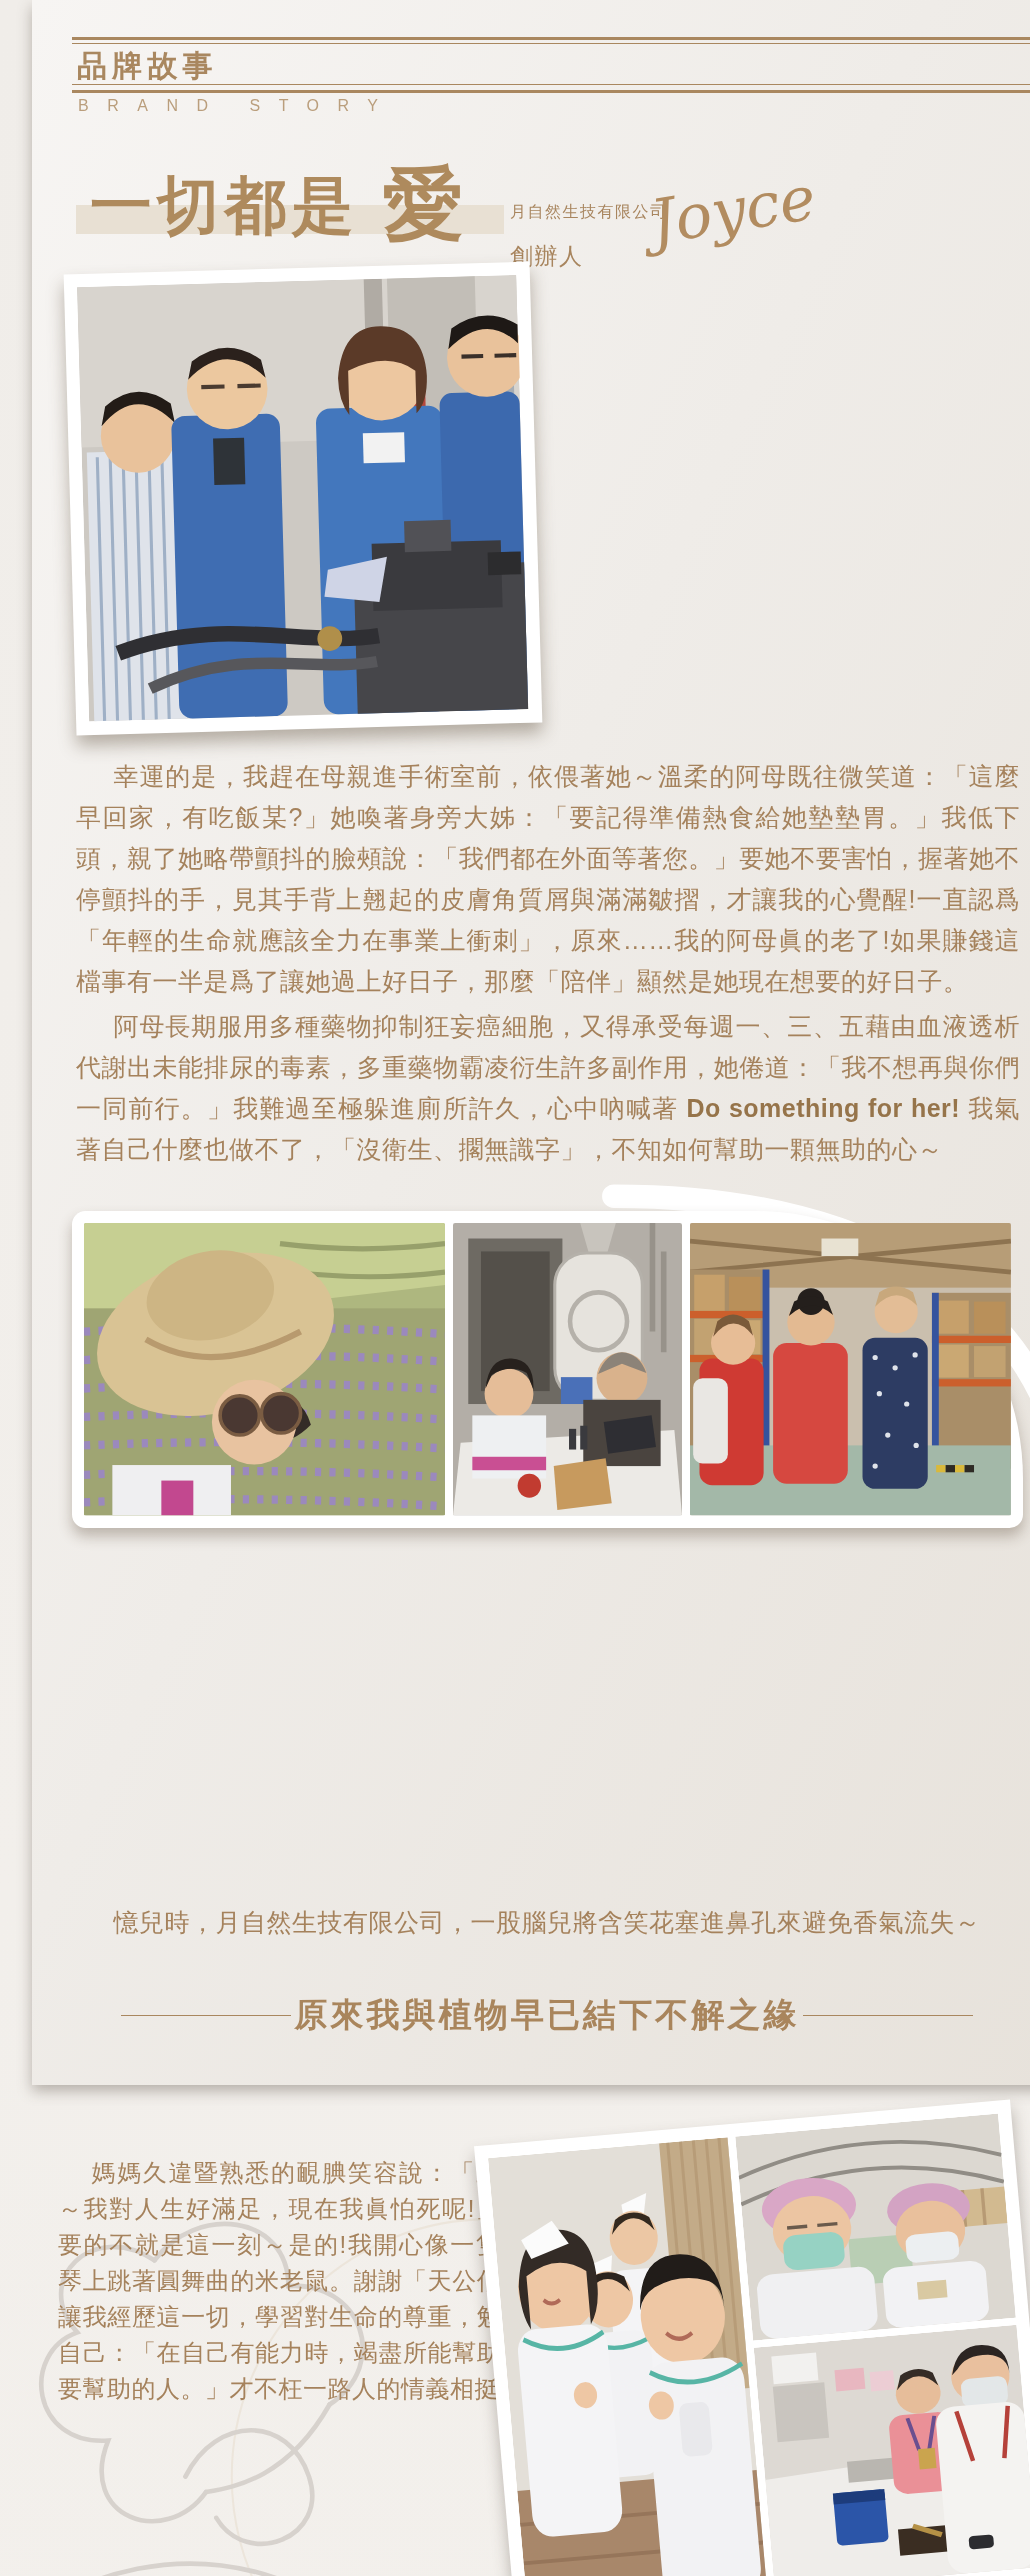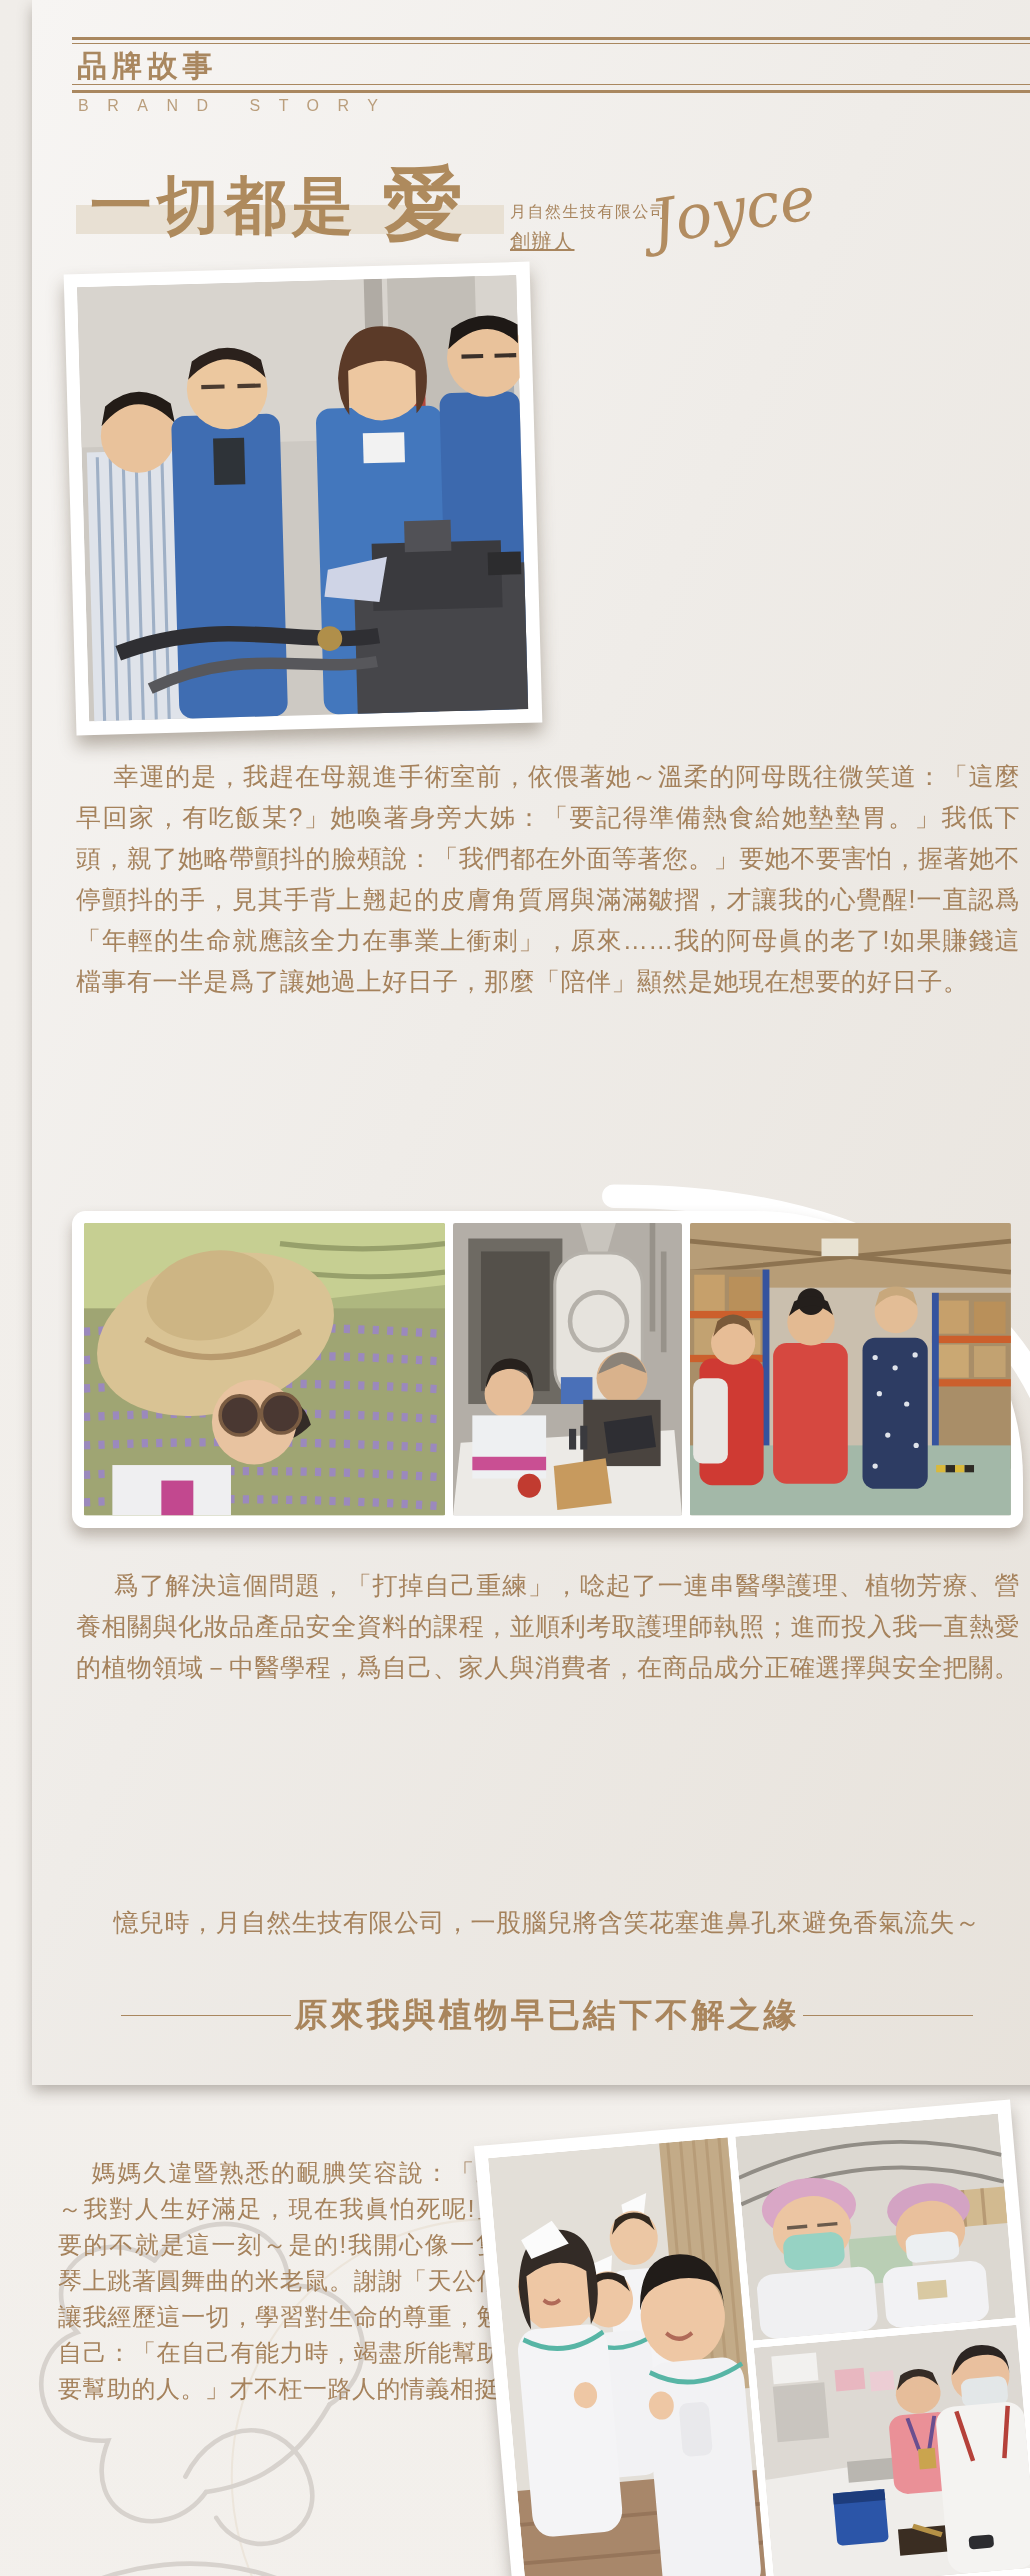--- a/index.html
+++ b/index.html
@@ -21,21 +21,21 @@
   .hd-title{position:absolute;left:45px;top:46px;font-size:30px;font-weight:700;
     letter-spacing:5.2px;color:#A9875F;}
   .hd-sub{position:absolute;left:46px;top:97px;font-size:16px;letter-spacing:18.5px;
     color:#BA9E7C;font-weight:400;}
   
   .band{position:absolute;left:44px;top:205px;width:428px;height:29px;background:#E8E0D3;}
   .hero-title{position:absolute;left:58px;top:159px;font-size:62px;font-weight:900;
     color:#AE8A5D;letter-spacing:5.2px;white-space:nowrap;line-height:1;}
   .hero-title .accent{font-size:81px;display:inline-block;transform:translateY(5.2px);margin-left:24px;}
   .hero-co{position:absolute;left:478px;top:202px;font-size:16px;color:#A8855E;letter-spacing:1.5px;}
-  .hero-founder{position:absolute;left:478px;top:228px;font-size:20px;color:#A8855E;letter-spacing:1.5px;text-decoration:underline;}
+  .hero-founder{position:absolute;left:478px;top:241px;font-size:23px;color:#A8855E;letter-spacing:1.5px;}
   .hero-sign{position:absolute;left:618px;top:174px;font-size:61px;color:#B28C60;
     font-family:"DejaVu Serif",serif;font-style:italic;transform:rotate(-9deg);}
   
   .polaroid{
     position:absolute;left:38px;top:268px;width:466px;height:461px;background:#fff;
     padding:13.4px;box-sizing:border-box;transform:rotate(-1.6deg);
     box-shadow:0 10.3px 16.5px rgba(80,62,42,.38);
   }
   .polaroid svg{width:100%;height:100%;display:block;}
   .collage1{
@@ -144,20 +144,23 @@
         <path d="M120 780 C 300 700 430 760 560 740" stroke="#57575b" stroke-width="22" fill="none"></path>
         <circle cx="470" cy="693" r="24" fill="#b08f4a"></circle>
         <polygon points="470,560 585,538 568,625 462,612" fill="#cfd4e6"></polygon>
       </svg>
     </figure>
 
 
     <div class="wide p3">
         <p>幸運的是，我趕在母親進手術室前，依偎著她～溫柔的阿母既往微笑道：「這麼早回家，有吃飯某?」她喚著身旁大姊：「要記得準備熱食給她墊墊胃。」我低下頭，親了她略帶顫抖的臉頰說：「我們都在外面等著您。」要她不要害怕，握著她不停顫抖的手，見其手背上翹起的皮膚角質屑與滿滿皺摺，才讓我的心覺醒!一直認爲「年輕的生命就應該全力在事業上衝刺」，原來……我的阿母眞的老了!如果賺錢這檔事有一半是爲了讓她過上好日子，那麼「陪伴」顯然是她現在想要的好日子。</p>
       </div>
+    <div class="wide p4">
+      <p><span>阿母長期服用多種藥物抑制狂妄癌細胞，又得承受每週一、三、五藉由血液透析代謝出未能排尿的毒素，多重藥物霸凌衍生許多副作用，她倦道：「我不想再與你們一同前行。」我難過至極躲進廁所許久，心中吶喊著 </span><b>Do something for her!</b><span> 我氣著自己什麼也做不了，「沒衛生、擱無識字」，不知如何幫助一顆無助的心～</span></p>
+    </div>
 
     <svg class="swoosh" viewBox="0 0 2000 4047">
       <path d="M1130 2322 C 1600 2322 1905 2500 1992 2790" stroke="#ffffff" stroke-width="46" fill="none" stroke-linecap="round"></path>
     </svg>
 
     <div class="collage1">
       <figure class="ph c1a" style="margin:0">
         <svg viewBox="0 0 700 565" preserveAspectRatio="none">
           <rect width="700" height="565" fill="#aeb77f"></rect>
           <polygon points="0,0 700,0 700,120 0,200" fill="#c6cf92"></polygon>
@@ -255,23 +258,20 @@
               <circle cx="376" cy="410" r="5"></circle>
             <circle cx="430" cy="430" r="5"></circle>
               <circle cx="352" cy="470" r="5"></circle>
           </g>
           <circle cx="392" cy="172" r="41" fill="#e3bd96"></circle>
           <path d="M352 162 Q392 118 432 160 L424 134 Q392 112 360 134 Z" fill="#c8a87c"></path>
         </svg>
       </figure>
     </div>
 
-    <div class="wide p5">
-        <p>爲了解決這個問題，「打掉自己重練」，唸起了一連串醫學護理、植物芳療、營養相關與化妝品產品安全資料的課程，並順利考取護理師執照；進而投入我一直熱愛的植物領域－中醫學程，爲自己、家人與消費者，在商品成分正確選擇與安全把關。</p>
-      </div>
     <div class="wide p7">
         <p>憶兒時，月自然生技有限公司，一股腦兒將含笑花塞進鼻孔來避免香氣流失～</p>
       </div>
 
     <div class="headline-row">
       <div class="hl-line"></div>
       <div class="headline">原來我與植物早已結下不解之緣</div>
       <div class="hl-line"></div>
     </div>
   </div>

